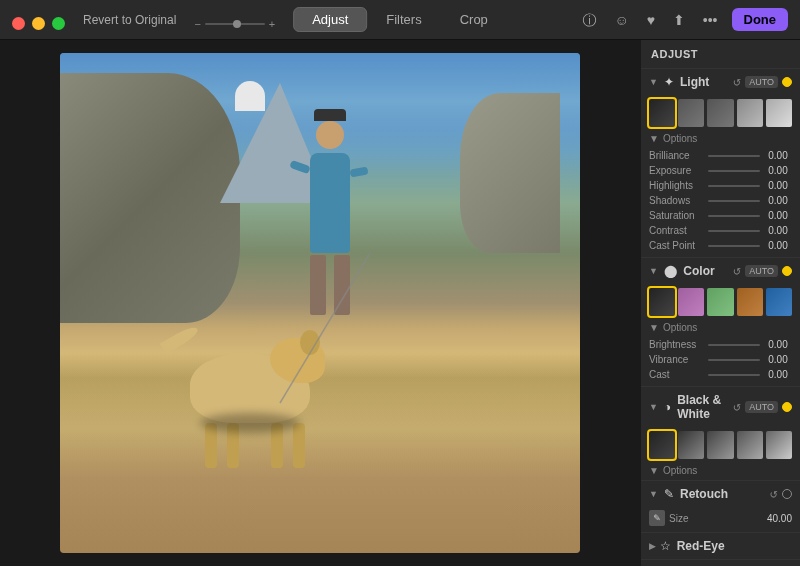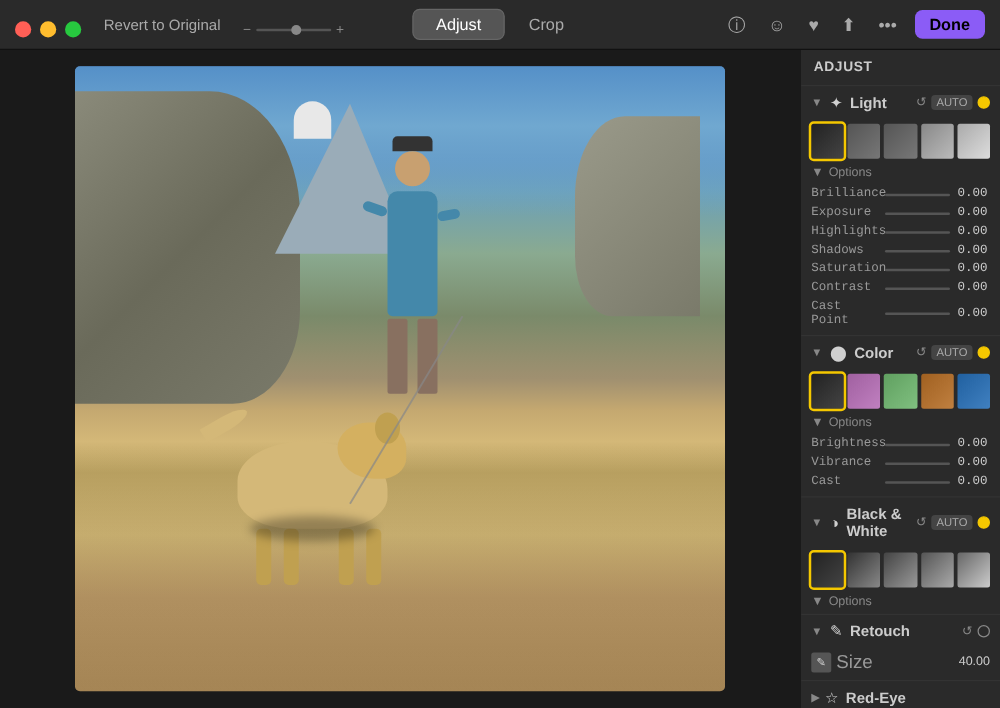--- a/index.html
+++ b/index.html
@@ -440,21 +440,20 @@
       display: flex;
       align-items: center;
       gap: 4px;
     }
 
     .slider-row {
       display: flex;
       align-items: center;
       padding: 2px 8px;
       gap: 4px;
-      font-family: Liberation Mono, monospace;
     }
     .slider-label {
       width: 55px;
       color: #999;
       font-size: 10px;
       flex-shrink: 0;
     }
     .slider-track {
       flex: 1;
       height: 2px;
@@ -482,21 +481,21 @@
       background: #555;
       border-radius: 2px;
       display: flex;
       align-items: center;
       justify-content: center;
       font-size: 9px;
     }
     .retouch-label {
       flex: 1;
       color: #999;
-      font-size: 15px;
+      font-size: 10px;
     }
     .retouch-value {
       color: #ccc;
       font-size: 10px;
     }
 
     .red-eye-section {
       border-bottom: 1px solid #333;
     }
     .red-eye-header {
@@ -530,20 +529,21 @@
       <span style="font-size:11px;color:#888;">−</span>
       <div class="zoom-line">
         <div class="zoom-dot"></div>
       </div>
       <span style="font-size:11px;color:#888;">+</span>
     </div>
   </div>
 
   <div class="titlebar-center">
     <button class="tab-btn active">Adjust</button>
+    <button class="tab-btn">Filters</button>
     <button class="tab-btn">Crop</button>
   </div>
 
   <div class="titlebar-right">
     <button class="icon-btn">ⓘ</button>
     <button class="icon-btn">☺</button>
     <button class="icon-btn">♥</button>
     <button class="icon-btn">⬆</button>
     <button class="icon-btn">•••</button>
     <button class="done-btn">Done</button>

